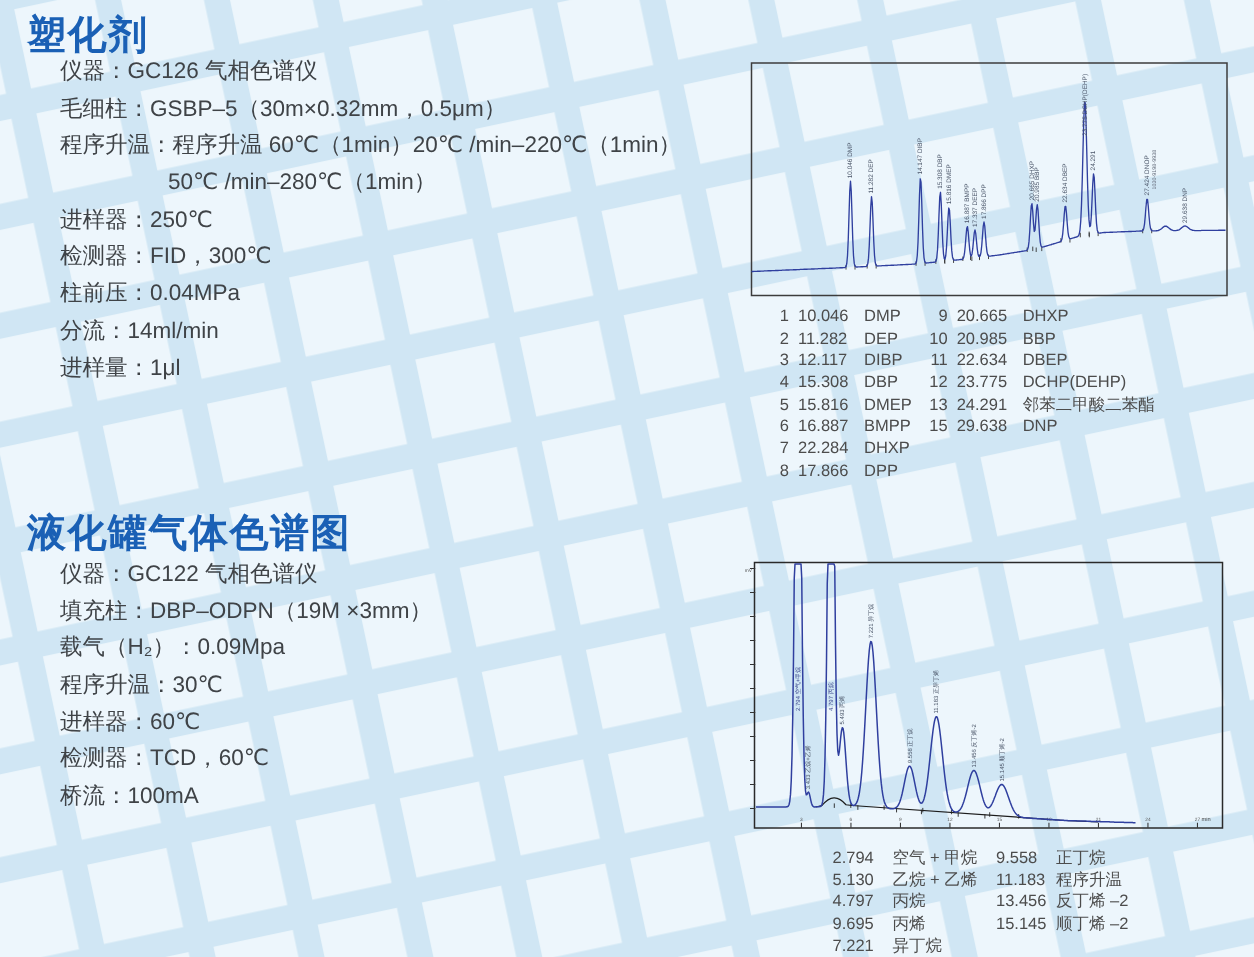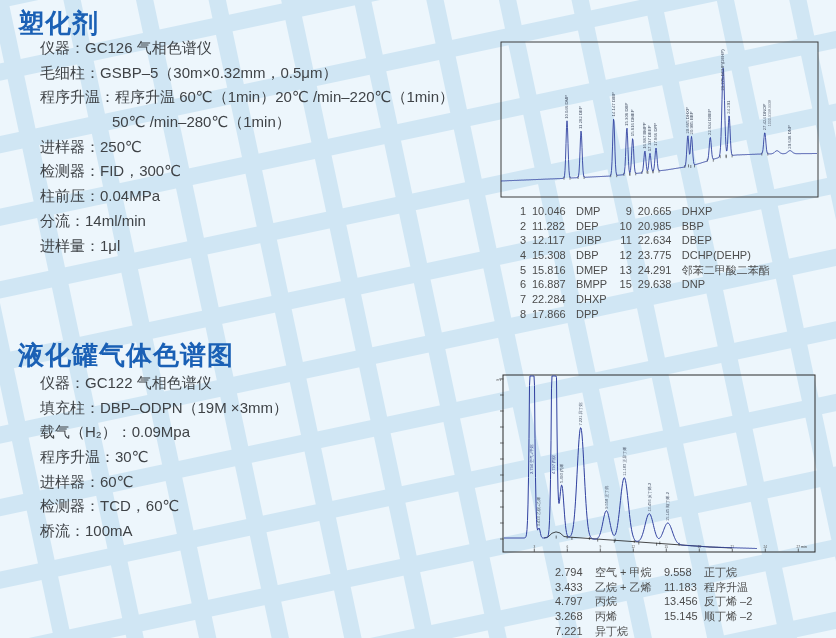--- a/index.html
+++ b/index.html
@@ -233,29 +233,29 @@
         <text x="173.161" y="147.00073333333333" font-size="4" fill="#4a5568" transform="rotate(-90 173.161 147.00073333333333)">15.145 顺丁烯-2</text>
       </svg>
     </div>
   <div class="peak-table layer" id="ptable2">
       <div class="pt-col">
         <div class="pt-row">
           <span class="pt-time">2.794</span>
           <span class="pt-name">空气 + 甲烷</span>
         </div>
         <div class="pt-row">
-          <span class="pt-time">3.433</span>
+          <span class="pt-time">5.130</span>
           <span class="pt-name">乙烷 + 乙烯</span>
         </div>
         <div class="pt-row">
           <span class="pt-time">4.797</span>
           <span class="pt-name">丙烷</span>
         </div>
         <div class="pt-row">
-          <span class="pt-time">3.268</span>
+          <span class="pt-time">9.695</span>
           <span class="pt-name">丙烯</span>
         </div>
         <div class="pt-row">
           <span class="pt-time">7.221</span>
           <span class="pt-name">异丁烷</span>
         </div>
       </div>
       <div class="pt-col">
         <div class="pt-row">
           <span class="pt-time">9.558</span>

